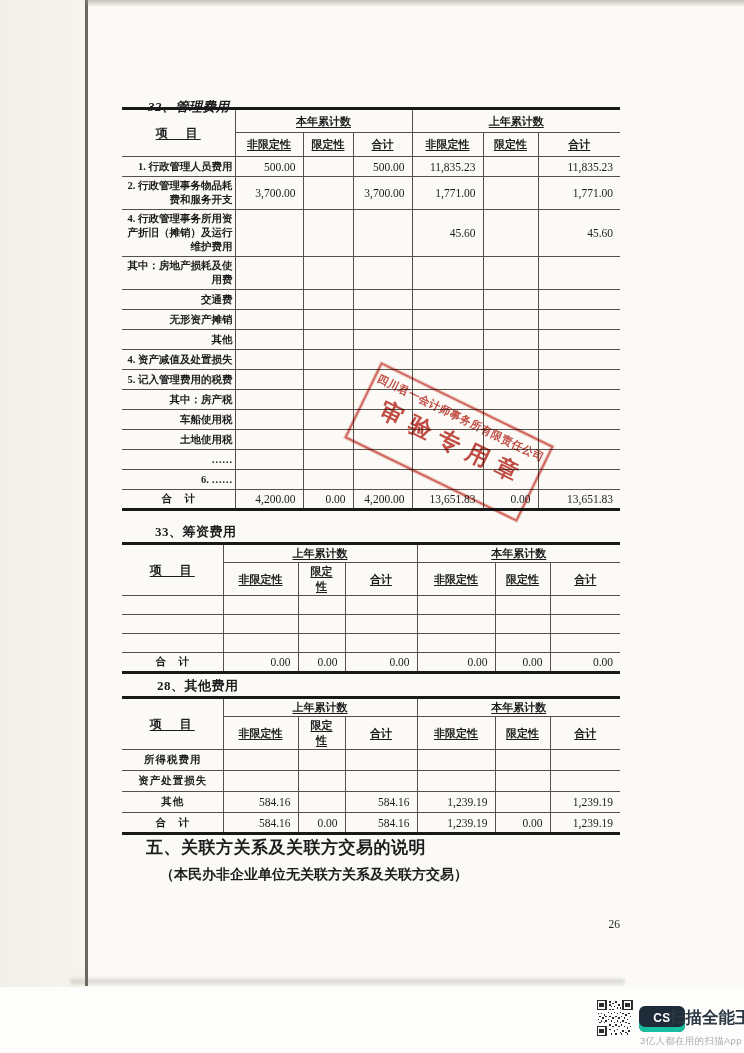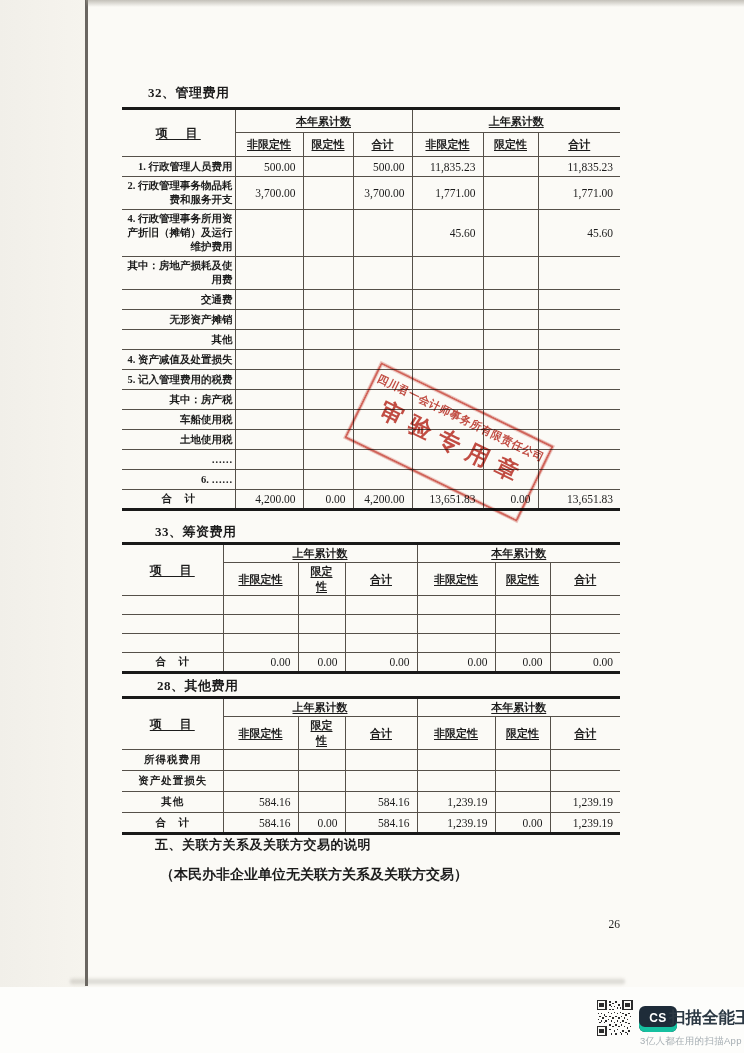--- a/index.html
+++ b/index.html
@@ -11,24 +11,24 @@
   .scan-line-v{position:absolute;left:85px;top:0;width:3px;height:986px;background:#46413c;opacity:.8;}
   .top-shade{position:absolute;left:86px;top:0;right:0;height:7px;
              background:linear-gradient(to bottom,rgba(150,145,135,.55),rgba(150,145,135,0));}
   .fold-shadow{position:absolute;left:70px;top:977px;width:555px;height:9px;border-radius:5px;
                background:linear-gradient(to bottom,rgba(0,0,0,0),rgba(120,115,105,.28),rgba(0,0,0,0));
                filter:blur(1.5px);}
   .bottom-area{position:absolute;left:0;top:987px;width:744px;height:66px;background:#fdfdfb;}
 
   .content{position:absolute;left:122px;top:0;width:498px;height:1053px;}
   .sec-title{position:absolute;font-size:13px;font-weight:700;letter-spacing:.5px;white-space:nowrap;}
-  #t32-title{top:84px;left:26px;}
+  #t32-title{top:98px;left:26px;font-style:italic;}
   #t33-title{top:523px;left:33px;}
   #t34-title{top:677px;left:35px;}
-  #sec5-title{top:836px;left:33px;font-size:13px;}
+  #sec5-title{top:836px;left:24px;font-size:17px;}
   #sec5-note{position:absolute;top:866px;left:38px;font-size:14px;font-weight:700;white-space:nowrap;}
   #pagenum{position:absolute;top:918px;left:0;width:100%;text-align:right;font-size:11.5px;}
 
   .tbl-host{position:absolute;left:0;}
   #t32{top:107px;} #t33{top:542px;} #t34{top:696px;}
 
   table.fin-table{border-collapse:collapse;table-layout:fixed;width:498px;
                   border-top:3px solid #191919;border-bottom:3px solid #191919;}
   .fin-table th,.fin-table td{border:1px solid #555049;overflow:hidden;}
   .fin-table tr>*:first-child{border-left:none;}
@@ -48,21 +48,21 @@
   .stamp{position:absolute;left:353px;top:400px;width:188px;height:80px;
          transform:rotate(26deg);border:2px solid rgba(201,64,52,.8);
          box-shadow:0 0 0 1px rgba(201,64,52,.28), inset 0 0 0 1px rgba(201,64,52,.22);
          mix-blend-mode:multiply;text-align:center;color:rgba(188,52,42,.88);}
   .stamp-company{margin-top:6px;font-size:11px;font-weight:700;letter-spacing:.5px;white-space:nowrap;}
   .stamp-seal{margin-top:3px;font-size:23px;font-weight:700;letter-spacing:9px;padding-left:9px;white-space:nowrap;}
 
   
   .watermark{position:absolute;left:596px;top:999px;width:148px;height:50px;font-family:"Liberation Sans",sans-serif;}
   .qr{position:absolute;left:0;top:1px;width:37px;height:36px;}
-  .cs-logo{position:absolute;left:43px;top:7px;width:38px;height:26px;border-radius:6px;background:#1e2c39;
+  .cs-logo{position:absolute;left:43px;top:7px;width:46px;height:26px;border-radius:6px;background:#1e2c39;
            box-shadow:inset 0 -5px 0 #16c0a0;display:flex;align-items:center;justify-content:center;}
   .cs-logo span{color:#fff;font-weight:700;font-size:12px;letter-spacing:.5px;margin-top:-3px;}
   .wm-name{position:absolute;left:73px;top:8px;font-size:16.5px;font-weight:700;color:#2b3843;white-space:nowrap;}
   .wm-tagline{position:absolute;left:44px;top:36px;font-size:9.5px;color:#a6aeb3;white-space:nowrap;letter-spacing:.3px;}
 </style>
 </head>
 <body>
 
 <div class="page">
   <div class="left-strip"></div>

